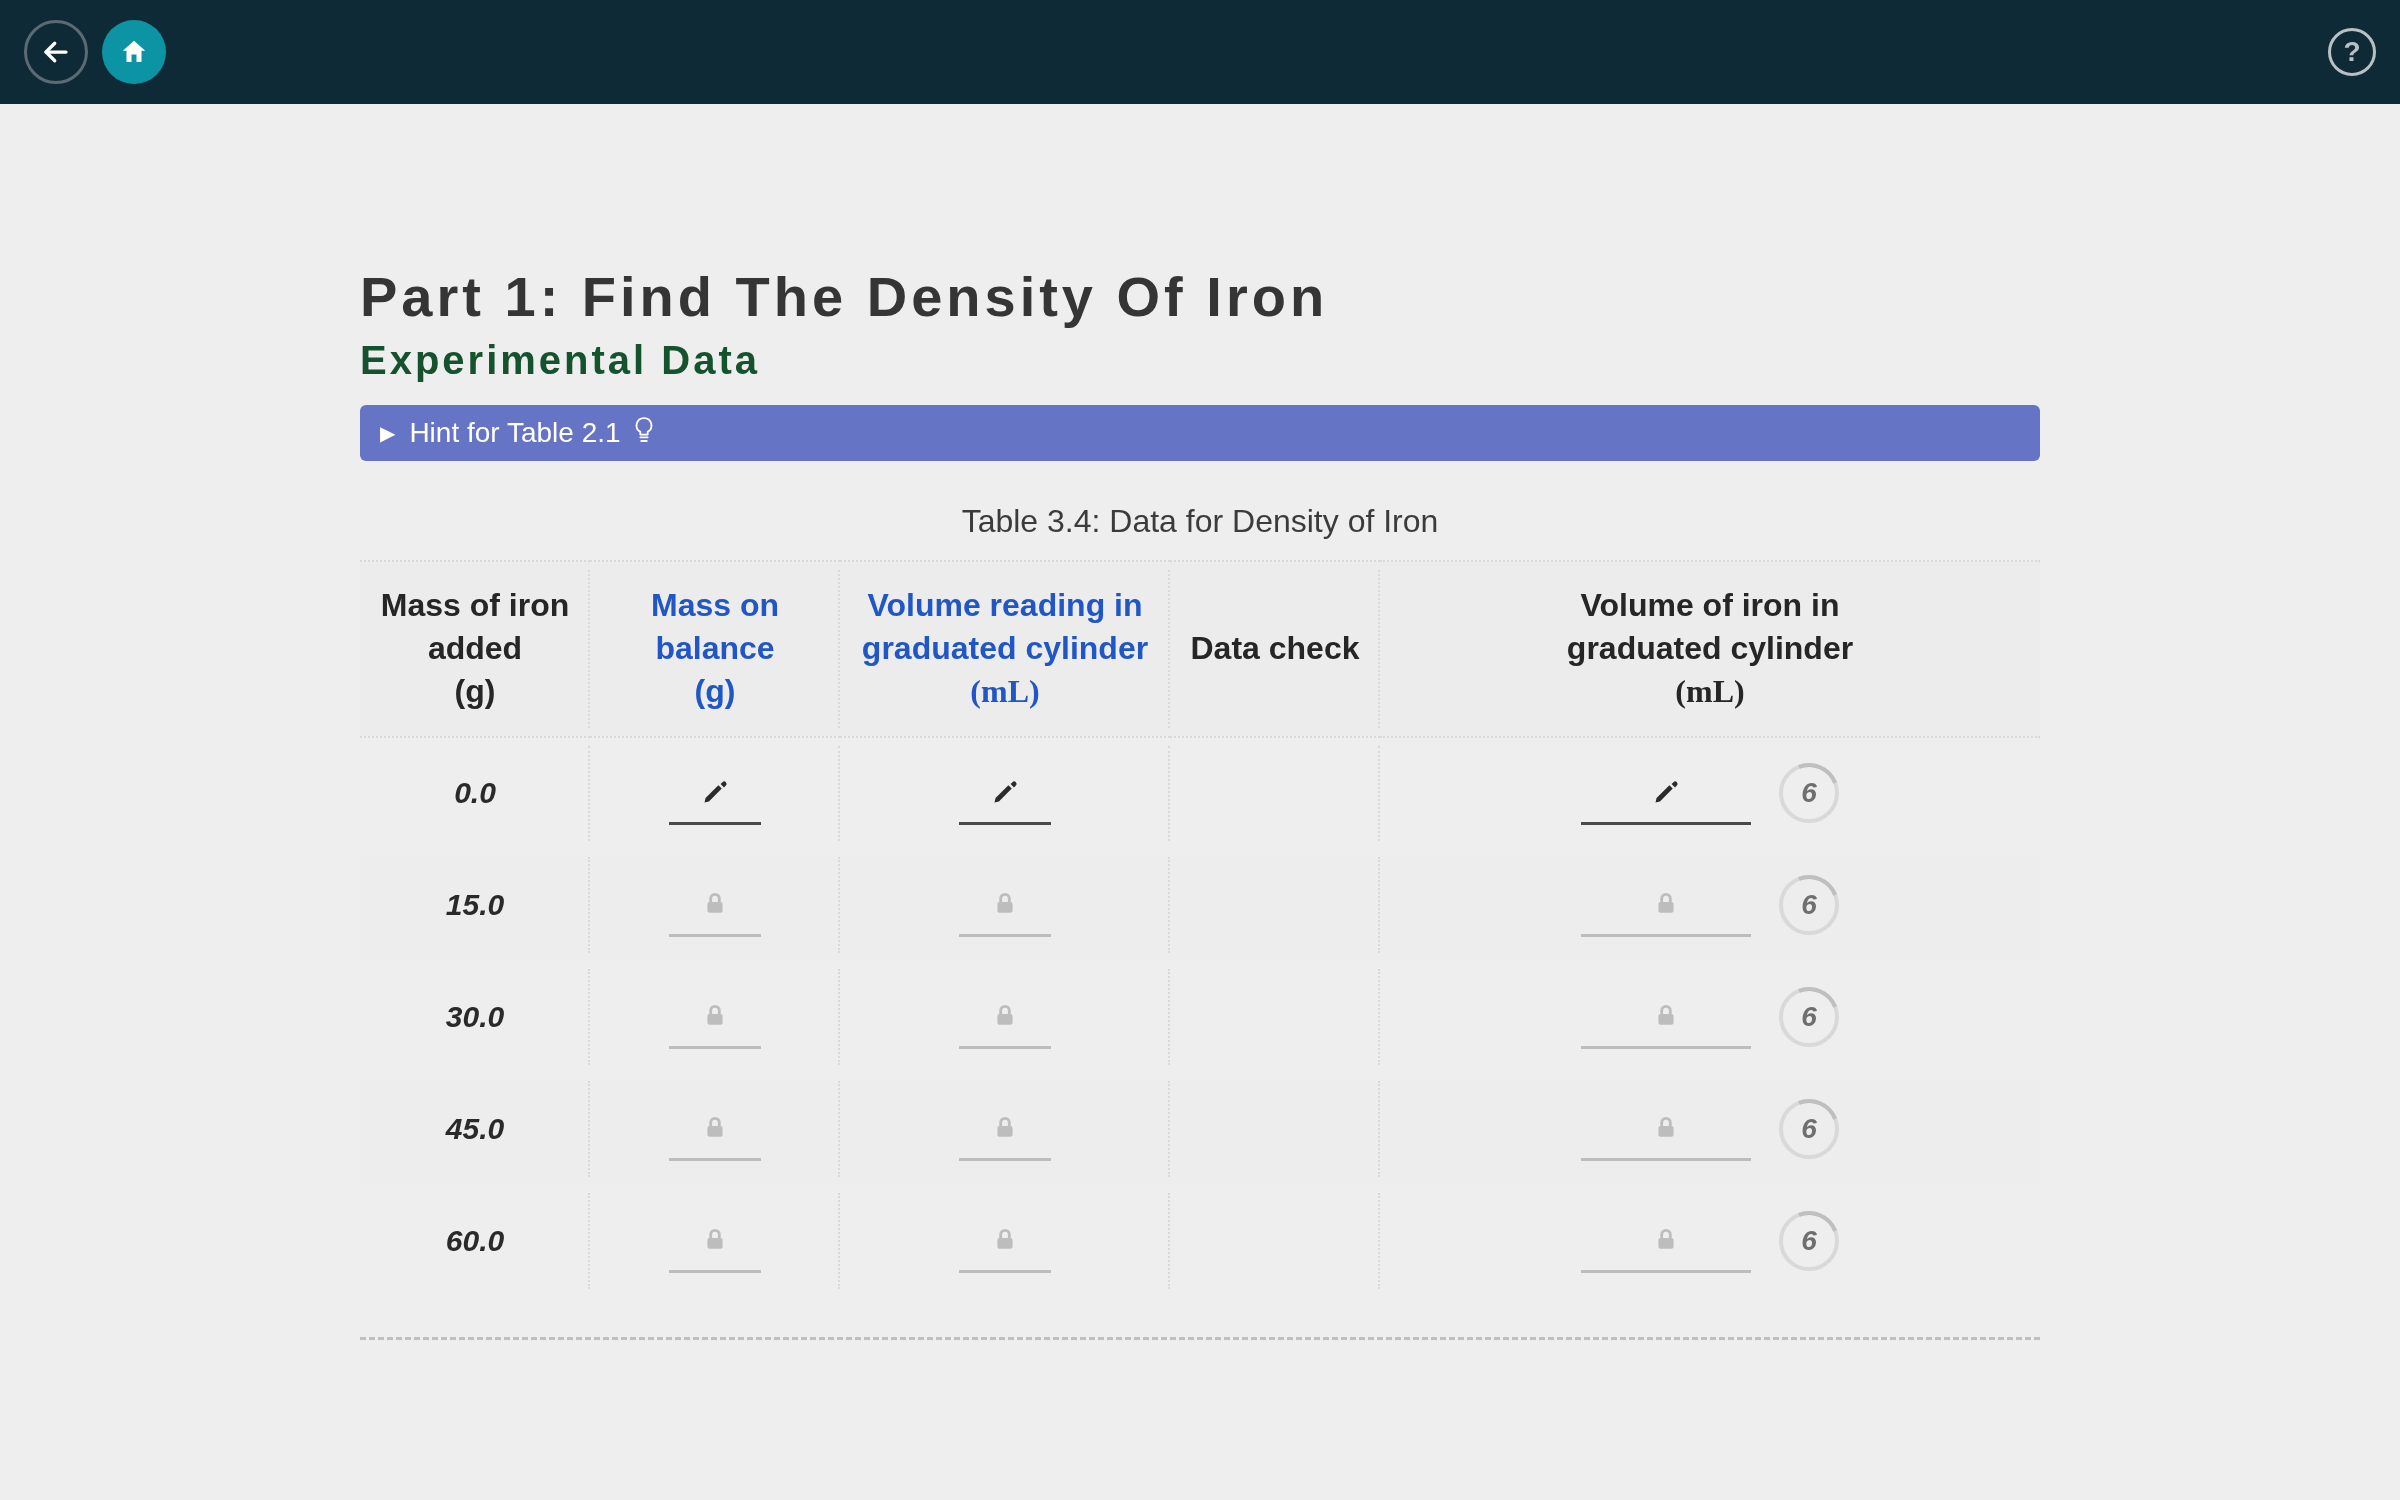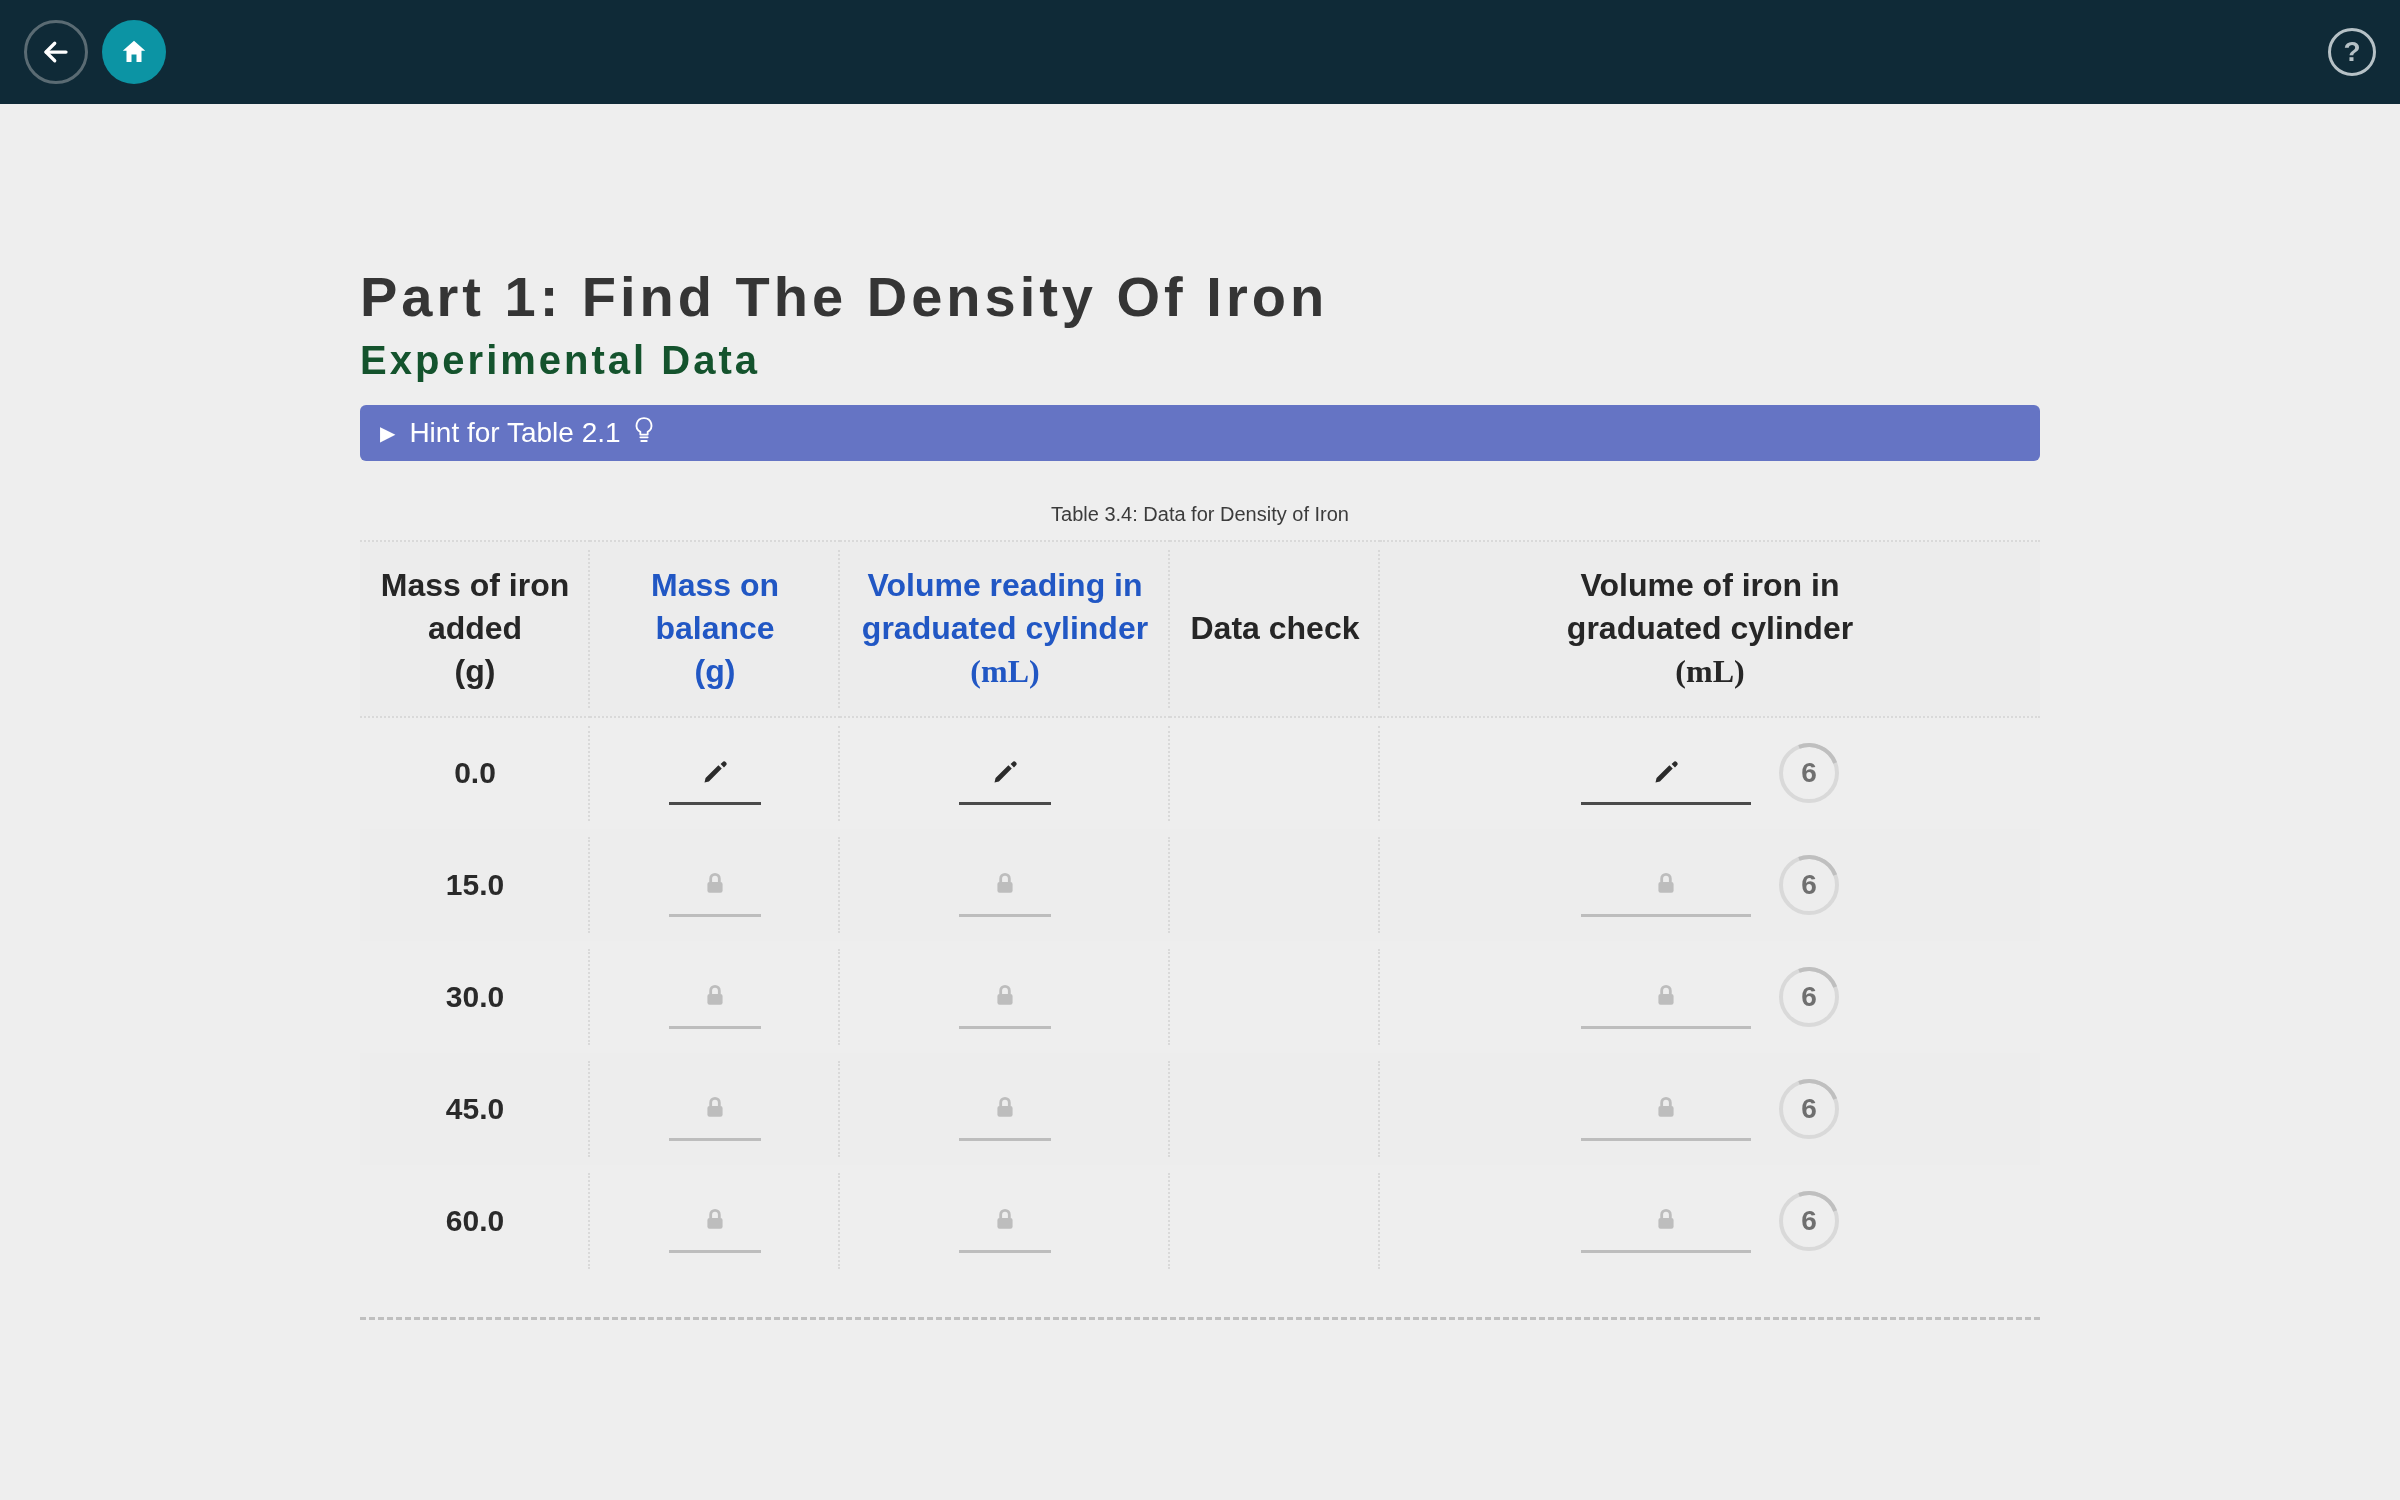--- a/index.html
+++ b/index.html
@@ -98,23 +98,23 @@
     font-size:28px;
     font-weight:500;
     cursor:pointer;
     margin-bottom:42px;
   }
   .hintbar .tri{margin-right:14px;font-size:20px}
   .hintbar .bulb{margin-left:12px}
 
   .caption{
     text-align:center;
-    font-size:20px;
+    font-size:32px;
     color:#3b3b3b;
-    margin-bottom:14px;
+    margin-bottom:20px;
   }
 
   
   table.data{
     width:100%;
     border-collapse:collapse;
     table-layout:fixed;
   }
   table.data th{
     background:#ececec;
@@ -129,21 +129,21 @@
   table.data th.link{color:var(--link);}
   table.data thead tr{border-bottom:2px dotted var(--faintline);border-top:2px dotted var(--faintline);}
   
   table.data th:not(:last-child)::after{
     content:"";
     position:absolute;
     right:0;top:8px;bottom:8px;
     border-right:2px dotted var(--faintline);
   }
 
-  table.data tbody tr{height:112px;}
+  table.data tbody tr{height:112px;font-style:italic;}
   table.data tbody tr:nth-child(even){background:var(--rowalt);}
   table.data td{
     text-align:center;
     font-size:30px;
     font-weight:600;
     color:#2a2a2a;
     vertical-align:middle;
     position:relative;
   }
   table.data td:not(:last-child)::after{

